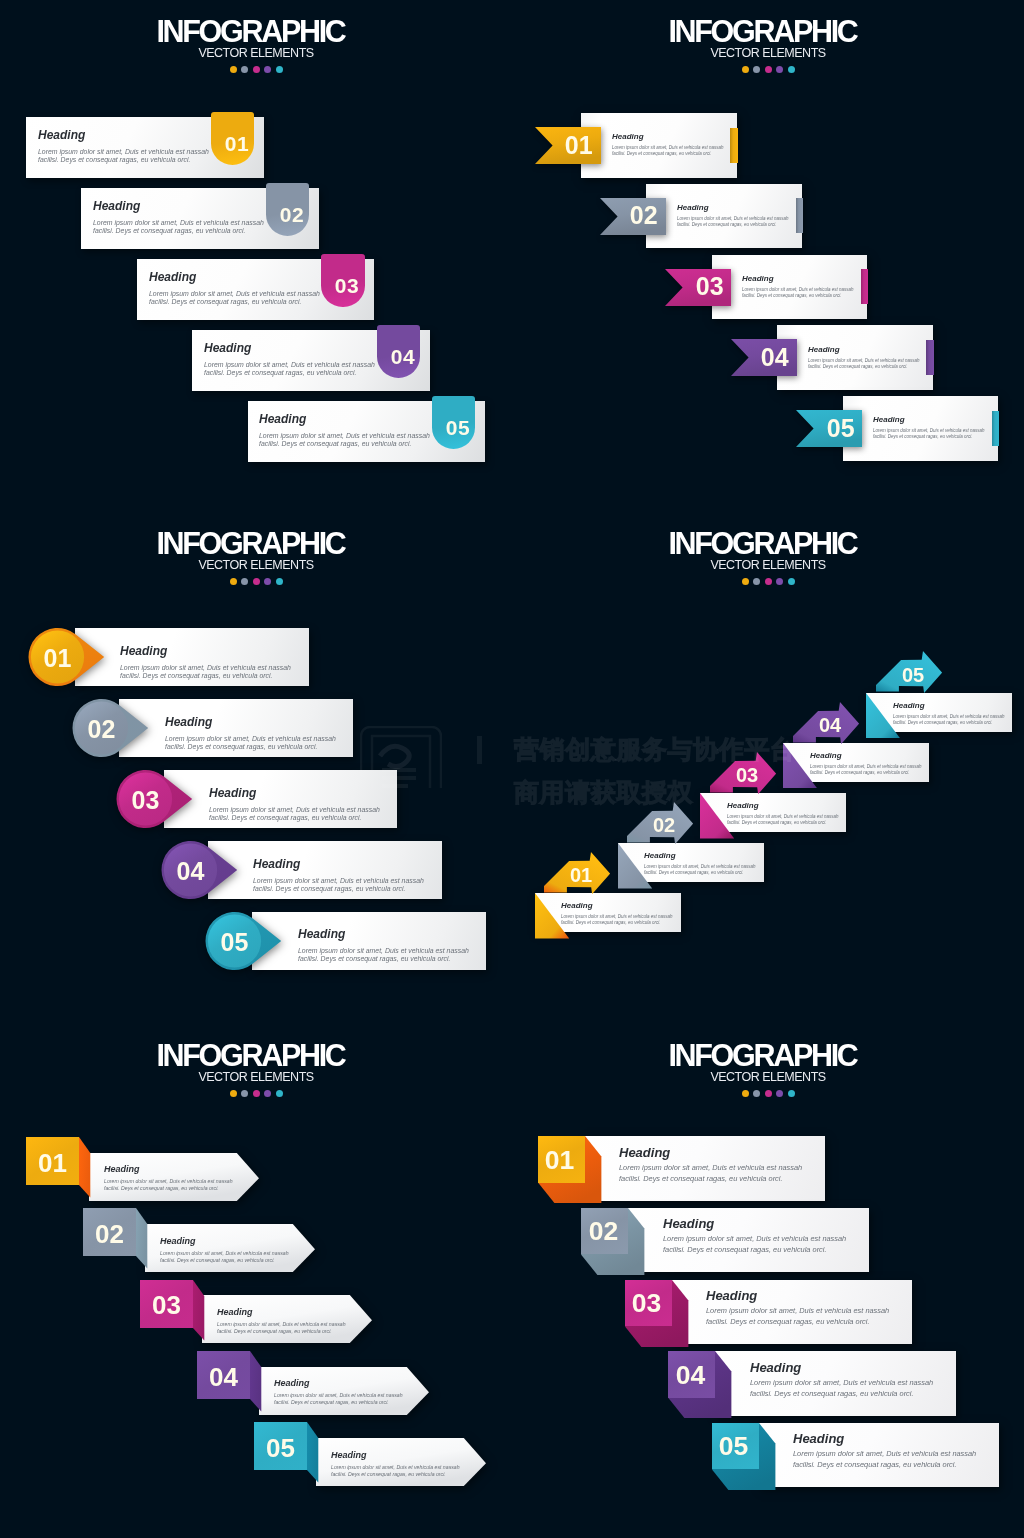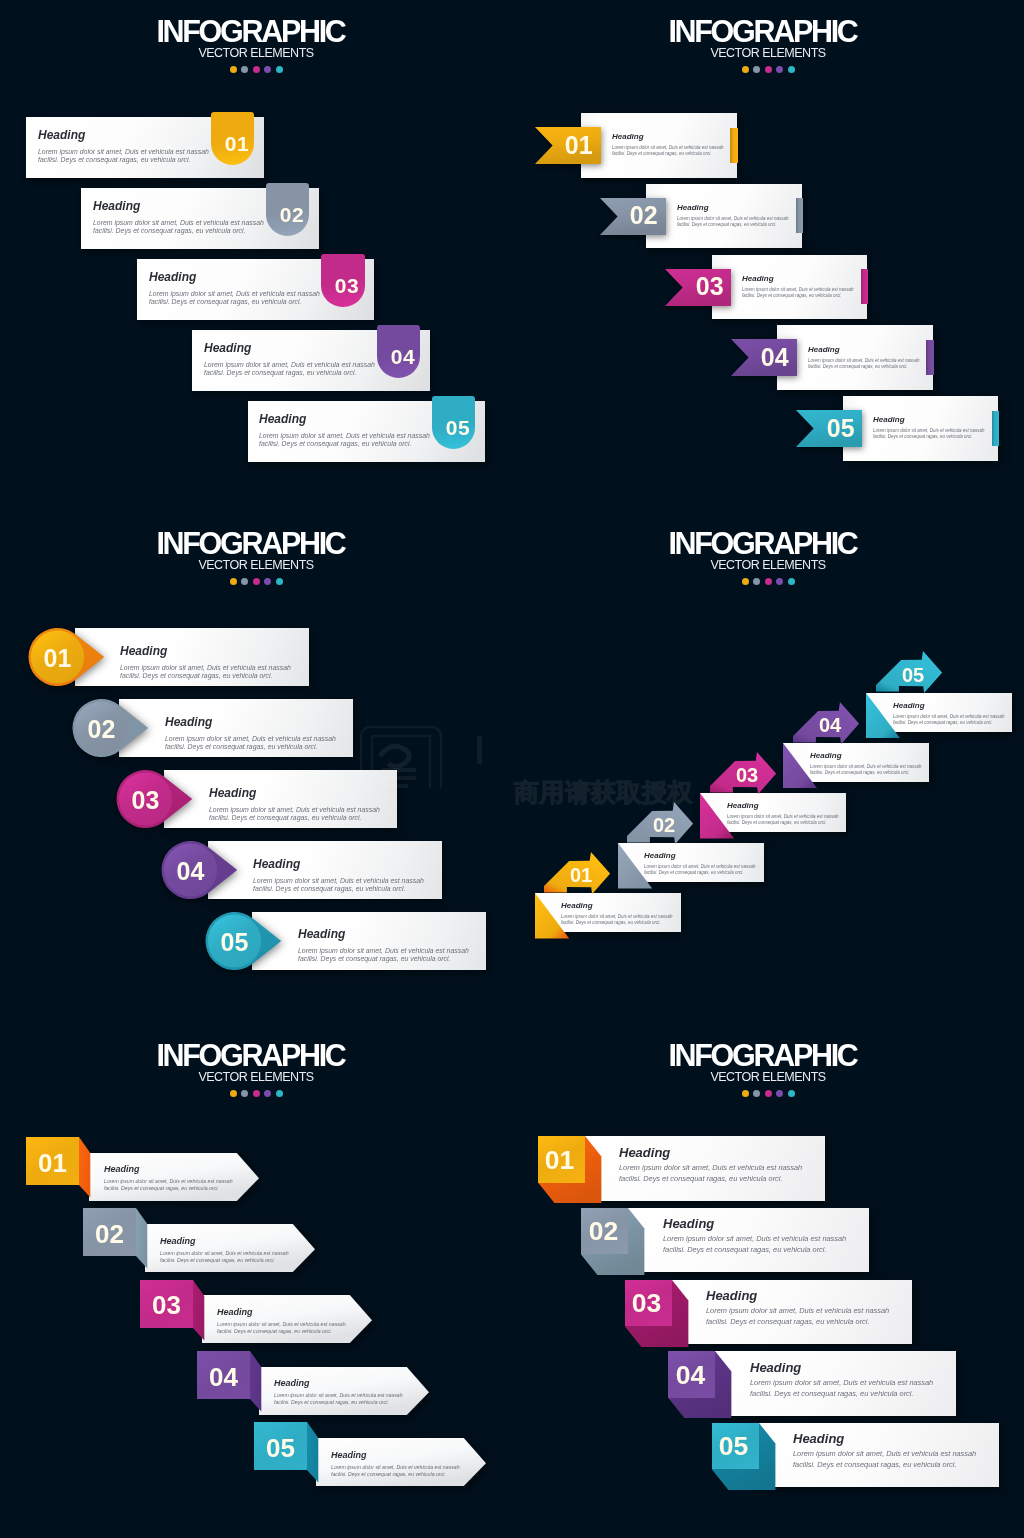--- a/index.html
+++ b/index.html
@@ -838,15 +838,16 @@
       </div>
     </div>
     <div class="wm">
       <div class="wm-logo"><svg width="82" height="62" viewBox="0 0 82 62">
           <rect x="1" y="1" width="80" height="70" rx="9" fill="none" stroke="rgba(255,255,255,0.055)" stroke-width="2.5"></rect>
           <rect x="12" y="10" width="58" height="56" fill="none" stroke="rgba(255,255,255,0.05)" stroke-width="2.5"></rect>
           <path d="M20 30 q10 -14 22 -8 q12 6 4 14 q-8 8 -18 2" fill="none" stroke="rgba(255,255,255,0.07)" stroke-width="5"></path>
           <path d="M22 44 h34 M22 52 h34 M22 60 h26" stroke="rgba(255,255,255,0.06)" stroke-width="4" fill="none"></path>
         </svg></div>
       <div class="wm-bar"></div>
+      <div class="wm-t1">营销创意服务与协作平台</div>
       <div class="wm-t2">商用请获取授权</div>
     </div>
   </div>
 
 </body></html>

